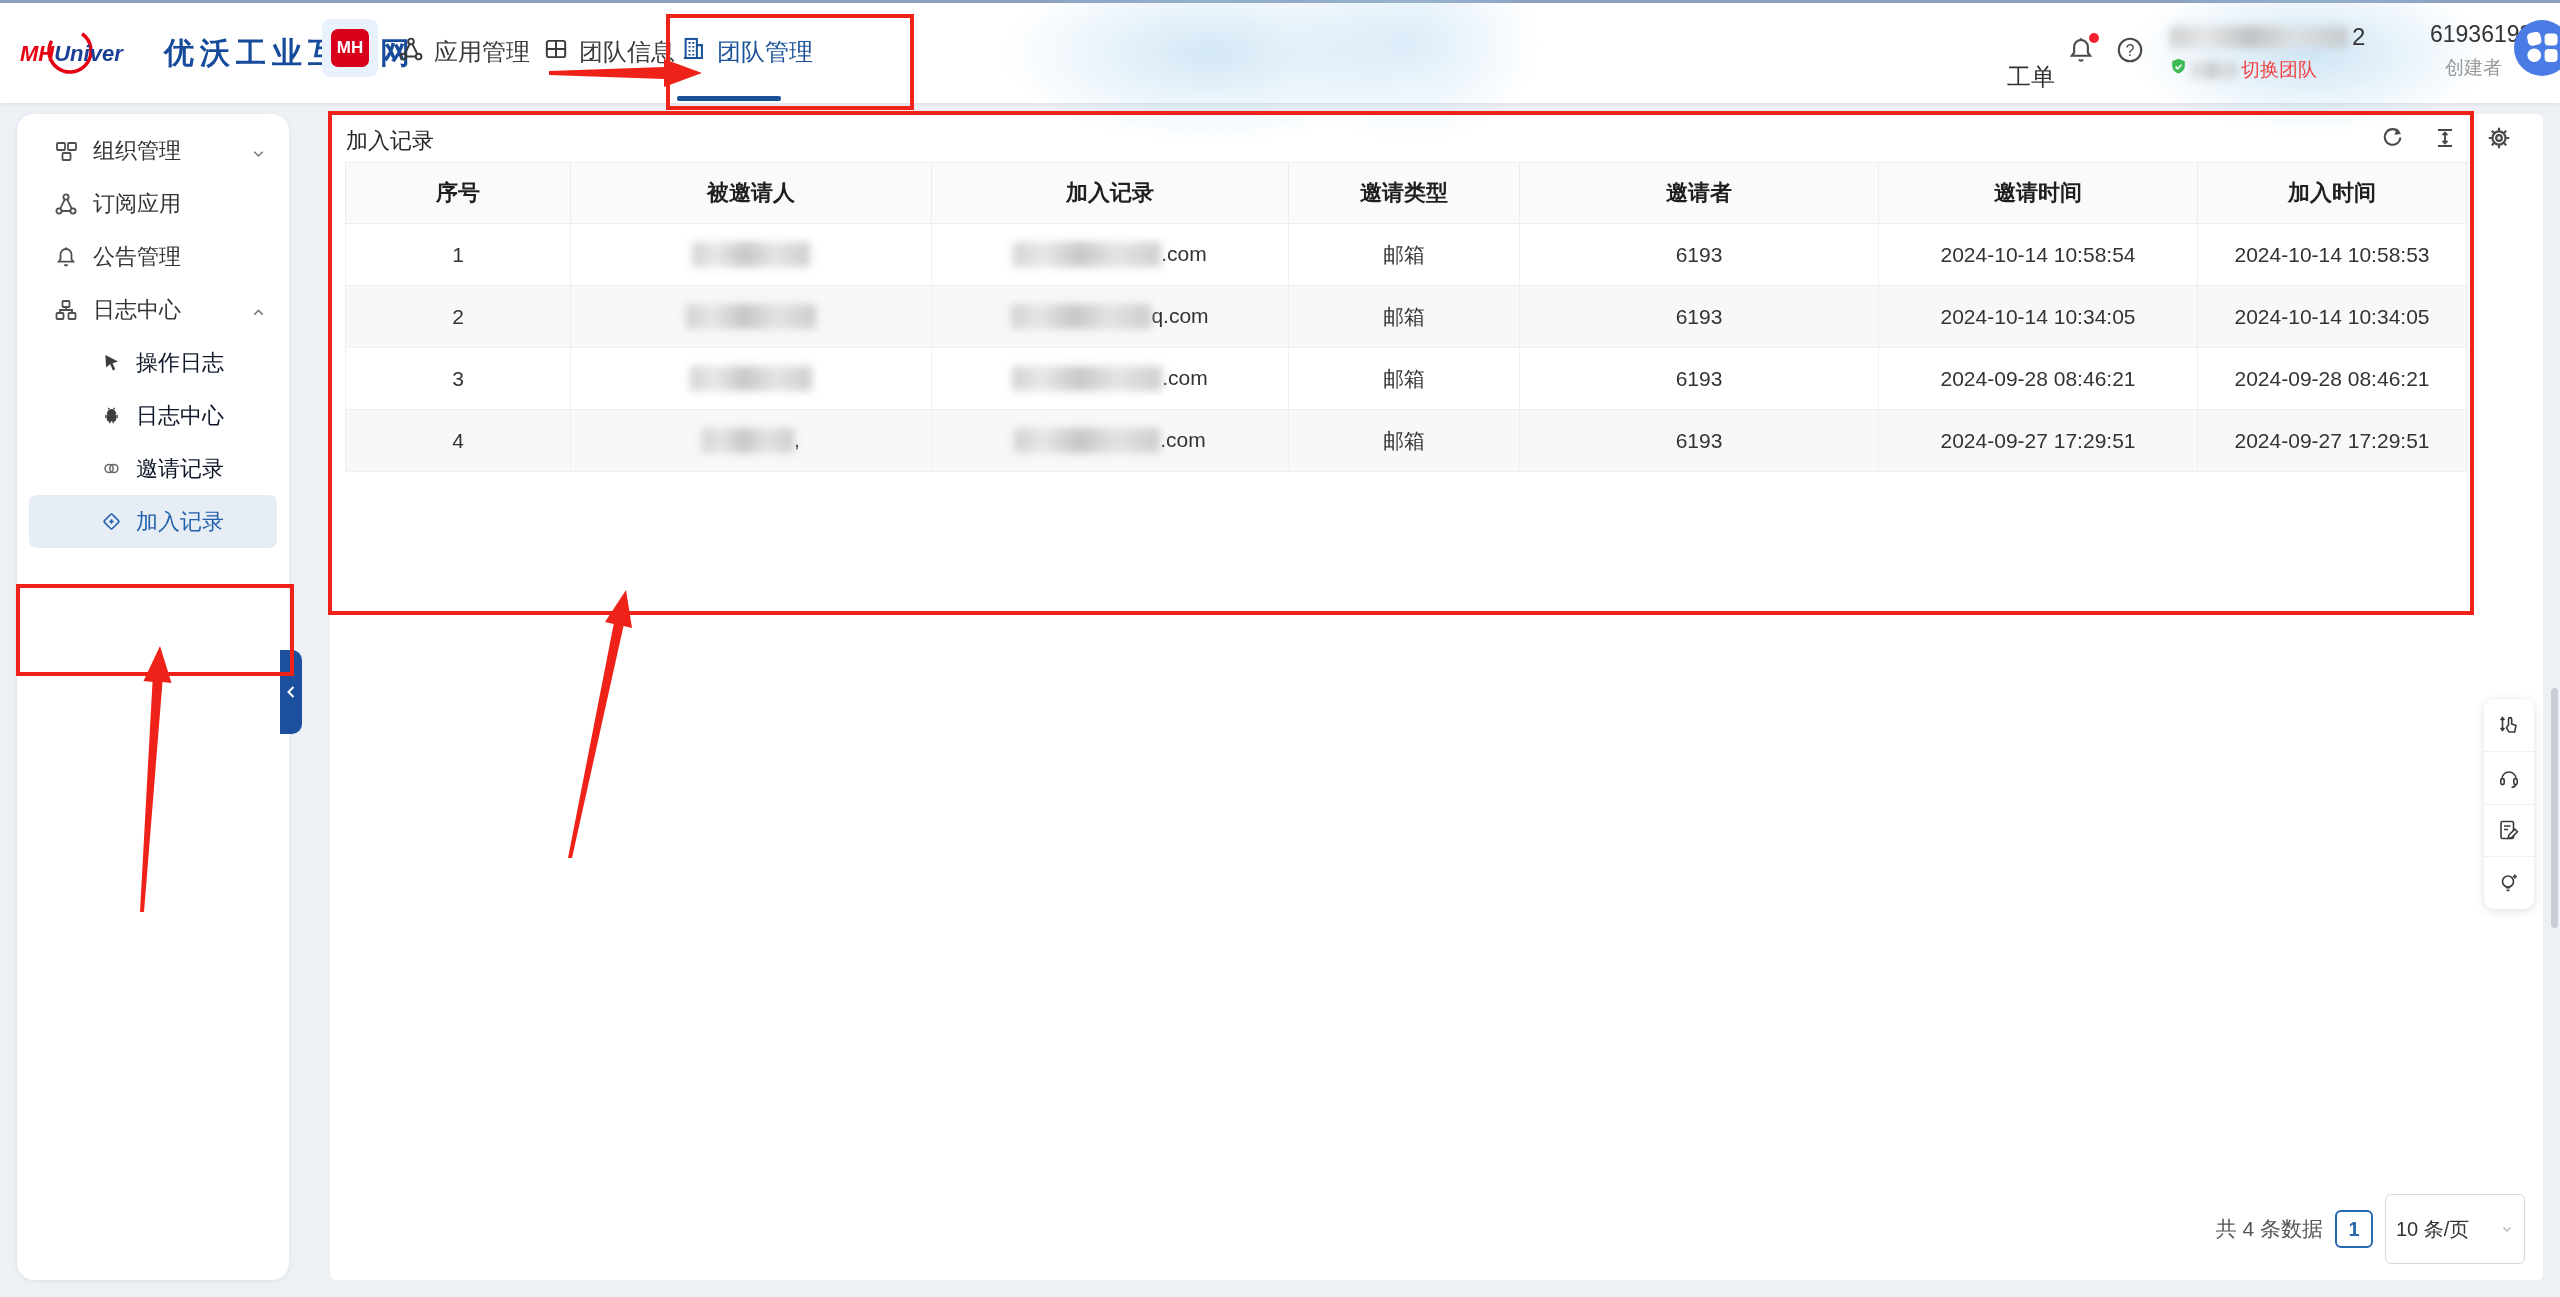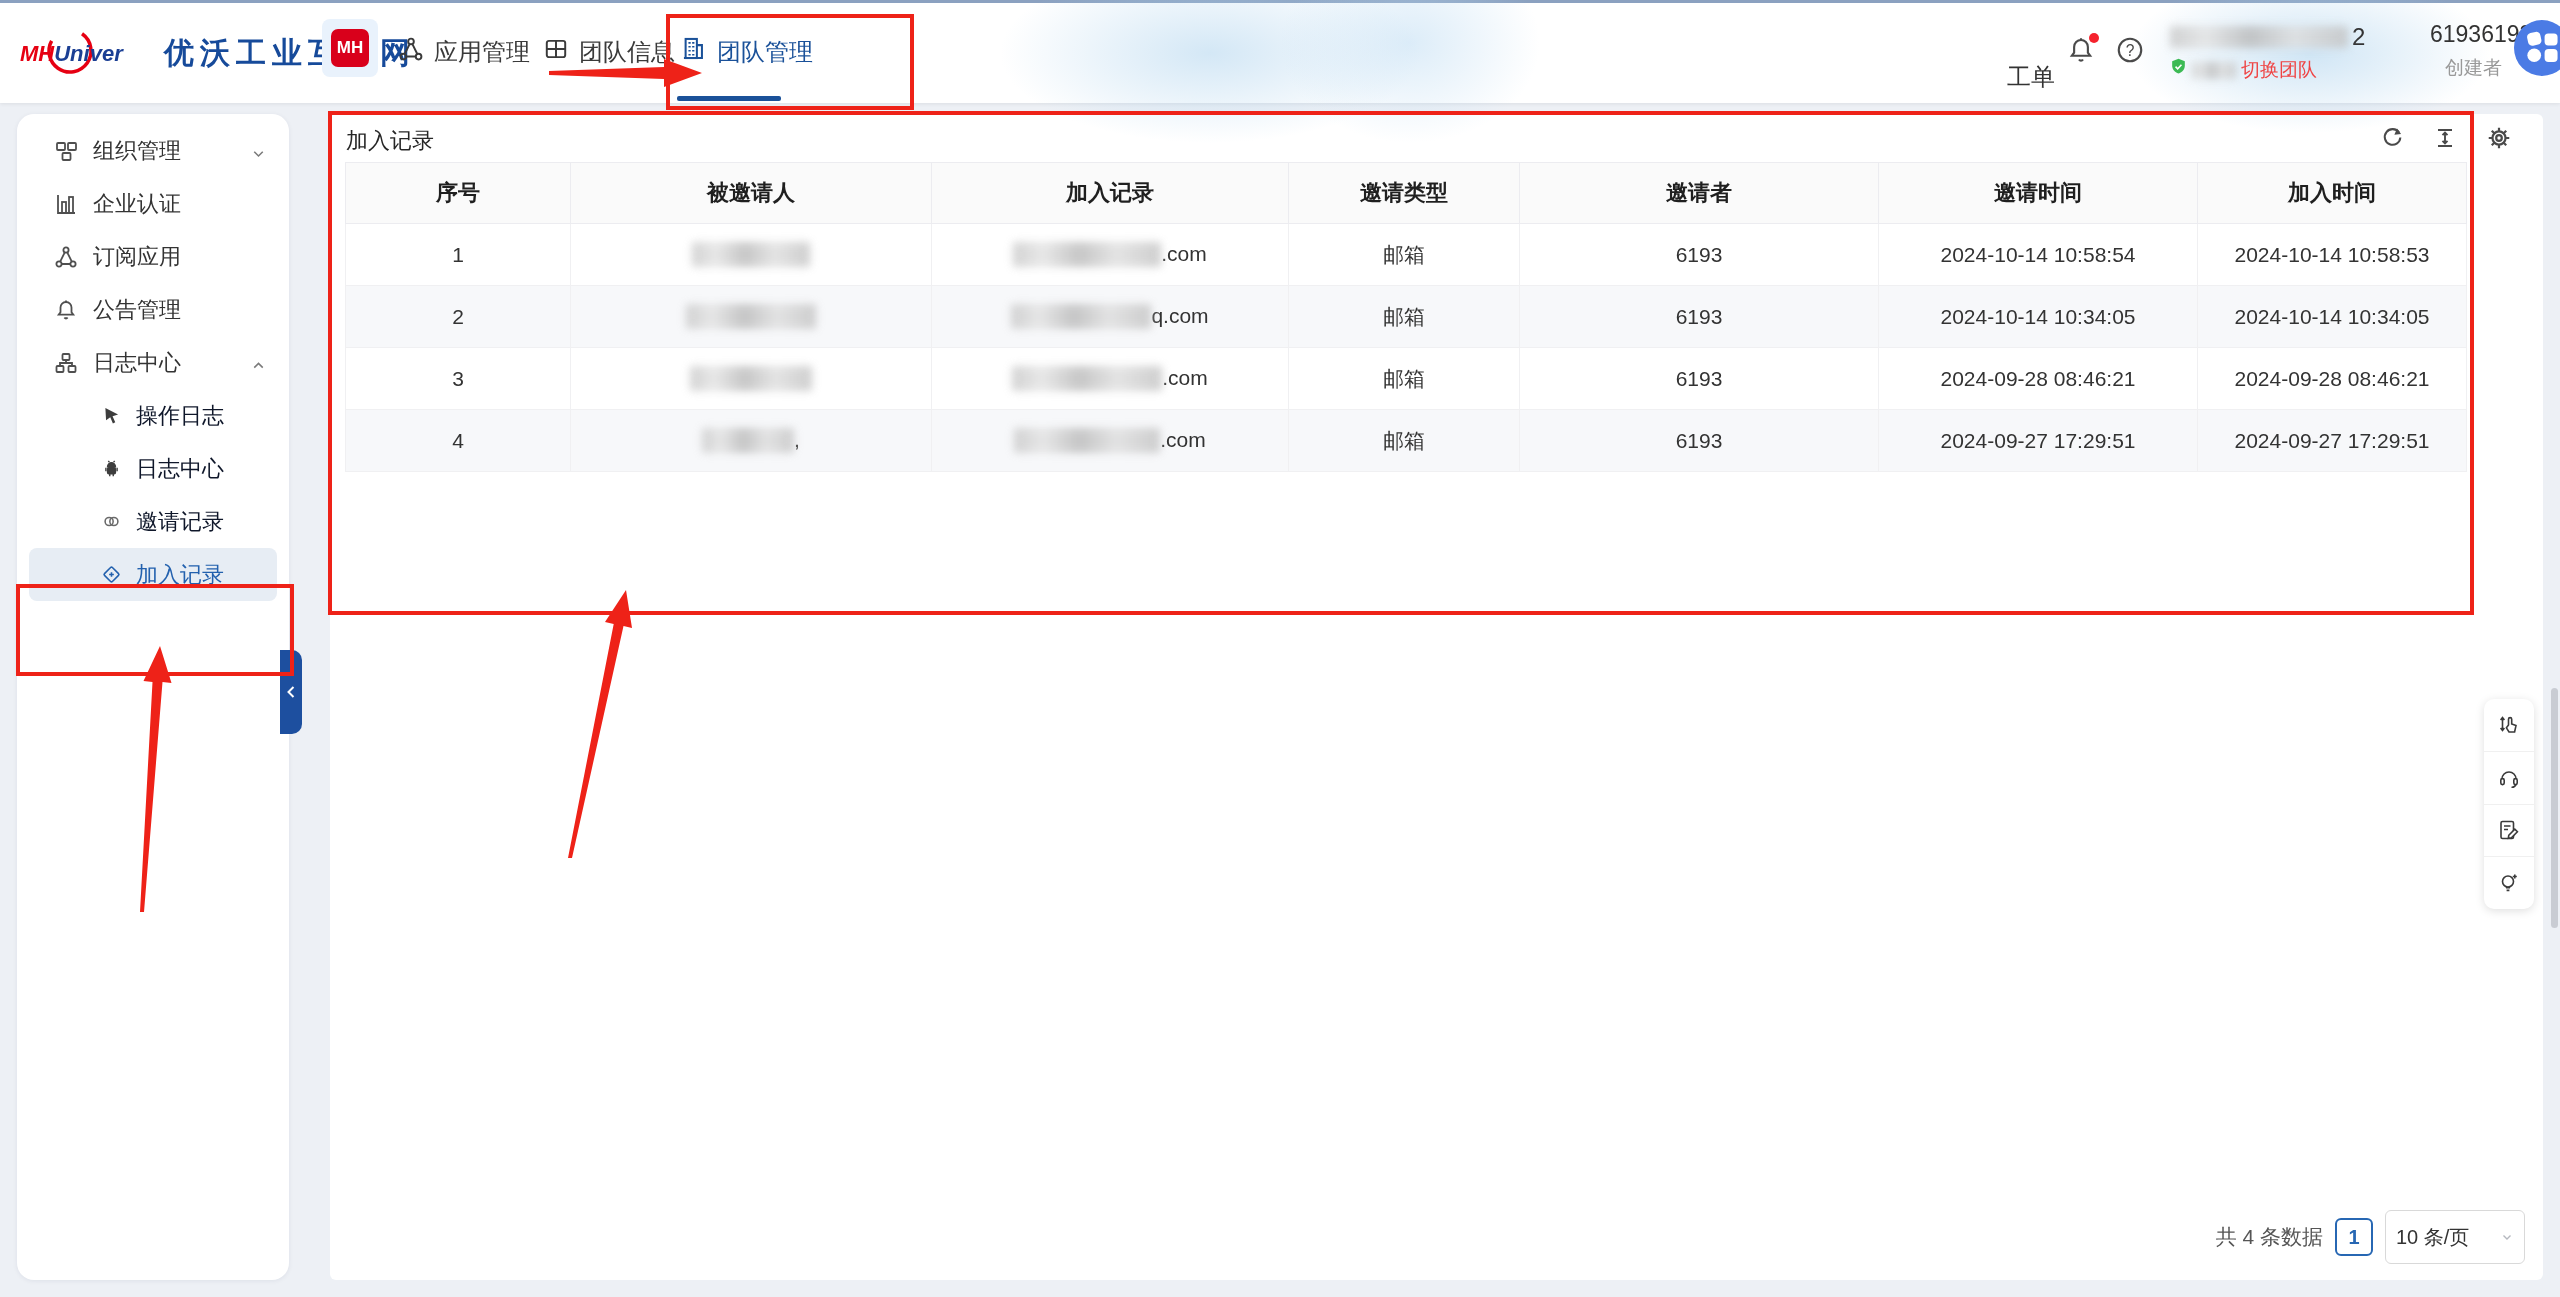--- a/index.html
+++ b/index.html
@@ -68,21 +68,21 @@
     border:1px solid #ececf0;border-left:none;}
   .tbl th:first-child{border-left:1px solid #ececf0;}
   .tbl td{font-size:21px;color:#333;height:59px;text-align:center;border:1px solid #f0f0f2;border-left:none;}
   .tbl td:first-child{border-left:1px solid #f0f0f2;}
   .tbl tr.alt td{background:#f7f8fa;}
   .pagination{position:absolute;right:18px;bottom:16px;display:flex;align-items:center;gap:12px;}
   .pg-total{font-size:21px;color:#555;}
   .pg-page{width:34px;height:34px;border:2px solid #2767b3;border-radius:6px;color:#2767b3;
     font-size:20px;font-weight:bold;display:flex;align-items:center;justify-content:center;cursor:pointer;background:#fff;}
   .pg-size{height:36px;min-width:118px;border:1px solid #d9d9d9;border-radius:6px;font-size:20px;color:#333;
-    display:flex;align-items:center;justify-content:space-between;padding:8px 10px;cursor:pointer;background:#fff;}
+    display:flex;align-items:center;justify-content:space-between;padding:16px 10px;cursor:pointer;background:#fff;}
   
   .floatbar{position:absolute;left:2484px;top:699px;width:50px;height:210px;background:#fff;
     border-radius:10px;box-shadow:0 2px 10px rgba(0,0,0,.13);z-index:20;display:flex;flex-direction:column;}
   .fb-btn{flex:1;display:flex;align-items:center;justify-content:center;border-bottom:1px solid #f0f0f0;cursor:pointer;}
   .fb-btn:last-child{border-bottom:none;}
   .scroll-thumb{position:absolute;left:2551px;top:688px;width:7px;height:240px;background:#c9ccd3;border-radius:4px;z-index:21;}
   
   .anno{position:absolute;left:0;top:0;width:2560px;height:1297px;z-index:60;pointer-events:none;}
 </style>
 </head>
@@ -191,30 +191,20 @@
         <rect x="3" y="4" width="8" height="7" rx="1"></rect>
           <rect x="14" y="4" width="8" height="7" rx="1"></rect>
         <rect x="8.5" y="14" width="8" height="7" rx="1"></rect>
       </svg>
       </span>
     <span>组织管理</span>
     <span class="chev">
       <svg width="17" height="17" viewBox="0 0 24 24" fill="none" stroke="#7a7a7a" stroke-width="2.2">
           <path d="M6 9.5 l6 6 6-6"></path>
         </svg></span>
-  </div>
-  <div class="sb-item">
-    <span class="ic">
-      <svg width="24" height="24" viewBox="0 0 24 24" fill="none" stroke="#4f4f4f" stroke-width="1.8">
-        <path d="M4 3 v18 h17"></path>
-          <rect x="8" y="10" width="4" height="11"></rect>
-          <rect x="15" y="5" width="4" height="16"></rect>
-      </svg>
-      </span>
-    <span>企业认证</span>
   </div>
   <div class="sb-item">
     <span class="ic">
       <svg width="24" height="24" viewBox="0 0 24 24" fill="none" stroke="#4f4f4f" stroke-width="1.8">
         <circle cx="12" cy="5" r="2.6"></circle>
           <circle cx="5" cy="19" r="2.6"></circle>
           <circle cx="19" cy="19" r="2.6"></circle>
         <path d="M10.8 7.3 L6.2 16.6 M13.2 7.3 L17.8 16.6 M7.6 19 h8.8"></path>
       </svg>
       </span>

